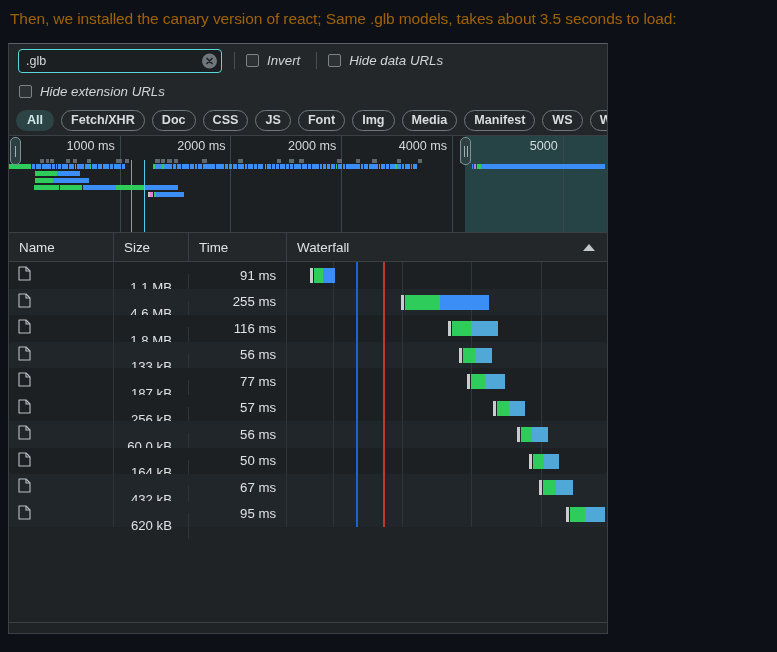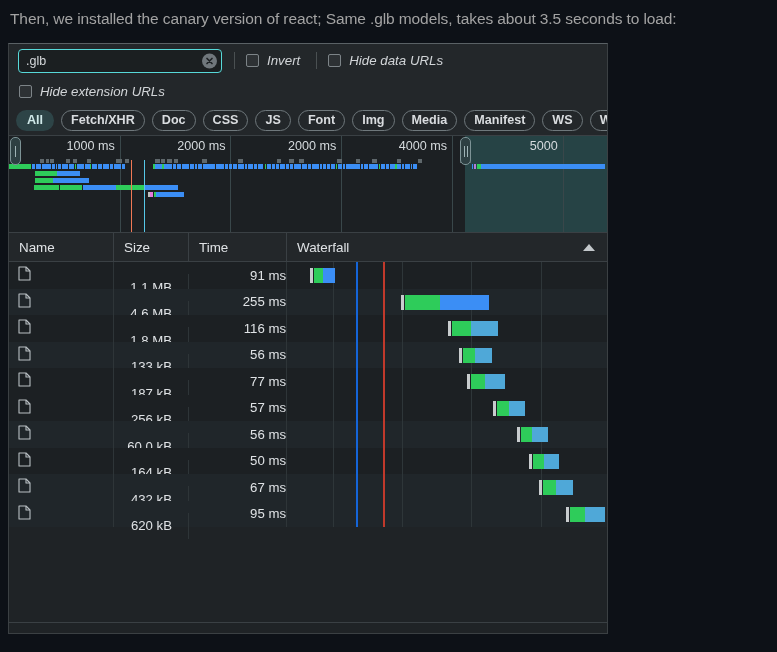--- a/index.html
+++ b/index.html
@@ -6,21 +6,21 @@
   html, body {
     margin: 0; padding: 0;
     width: 777px; height: 652px;
     background: #0d1117;
     font-family: "Liberation Sans", sans-serif;
     overflow: hidden;
   }
 
   
   #caption {
-    color: #a3a3a3;
+    color: #a16207;
     font-size: 15.5px;
     line-height: 20px;
     padding: 9px 0 0 10px;
     white-space: nowrap;
     letter-spacing: -0.1px;
   }
 
   
   #devtools {
     position: absolute;
@@ -236,21 +236,21 @@
   .td {
     height: 100%;
     display: flex;
     align-items: center;
     font-size: 13.2px;
     color: #dfe2e5;
     border-right: 1px solid #2e3538;
   }
   .td.c-name { width: 105px; padding-left: 9px; gap: 6px; overflow: hidden; white-space: nowrap; }
   .td.c-size { width: 75px; justify-content: flex-end; padding-right: 16px; margin-top: 24px; }
-  .td.c-time { width: 98px; justify-content: flex-end; }
+  .td.c-time { width: 98px; justify-content: flex-end; padding-right: 10px; }
   .td.c-wf { flex: 1; position: relative; border-right: none; overflow: hidden; }
 
   .file-icon { flex: 0 0 auto; }
 
   .wf-grid {
     position: absolute;
     top: 0; bottom: 0; width: 1px;
     background: #2e3639;
   }
   .wf-blue { position:absolute; top:0; bottom:0; width:2px; background:#1565d8; }

